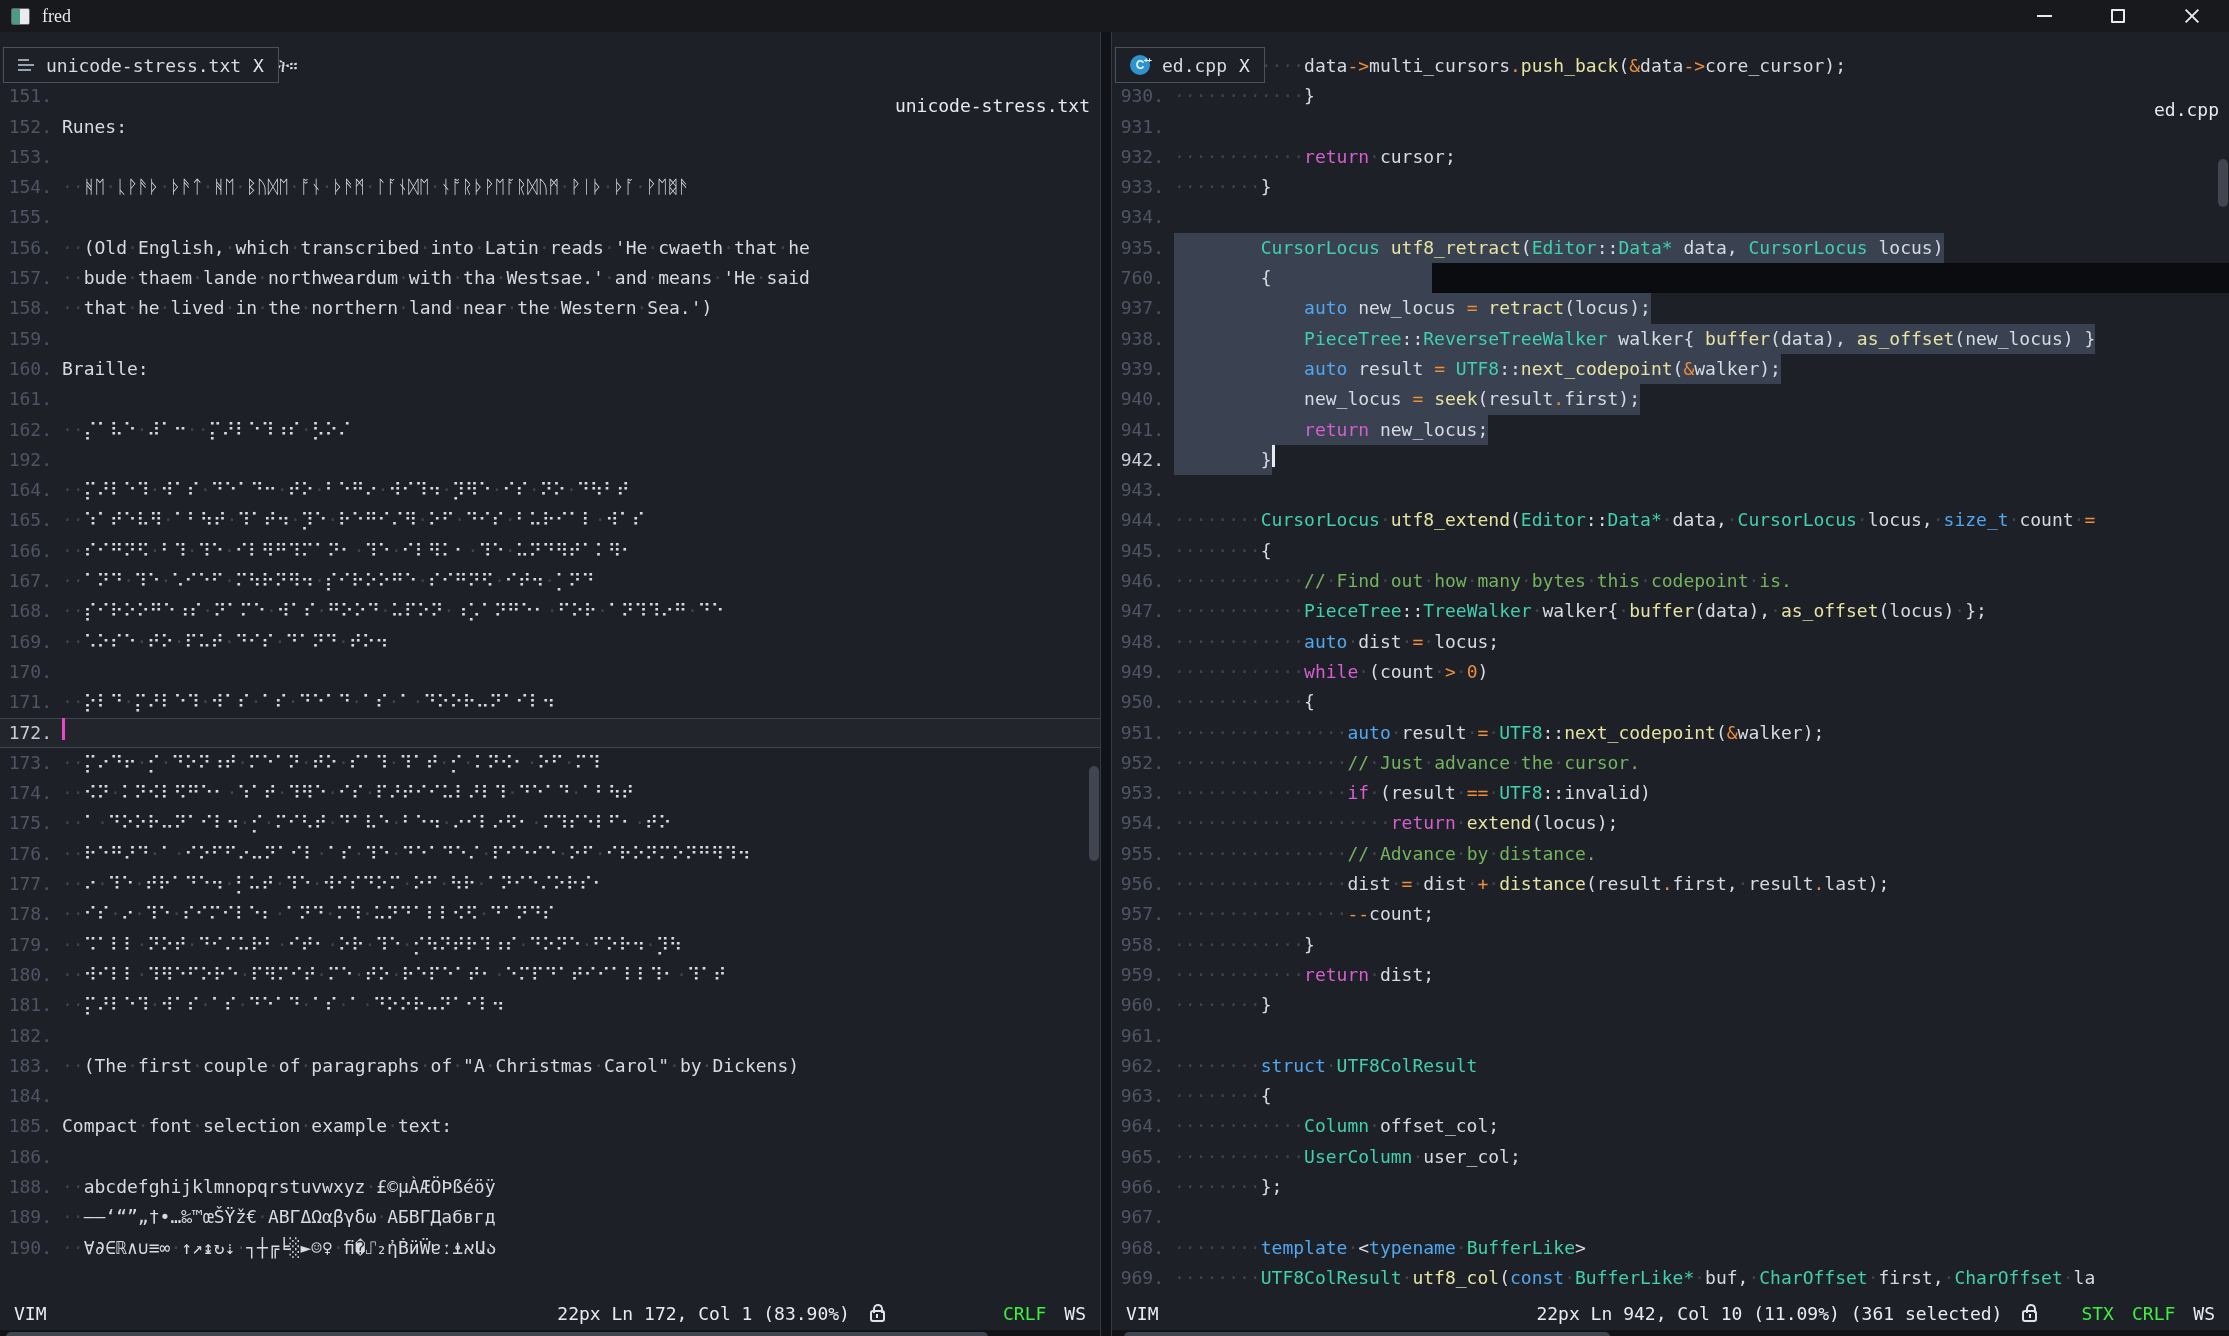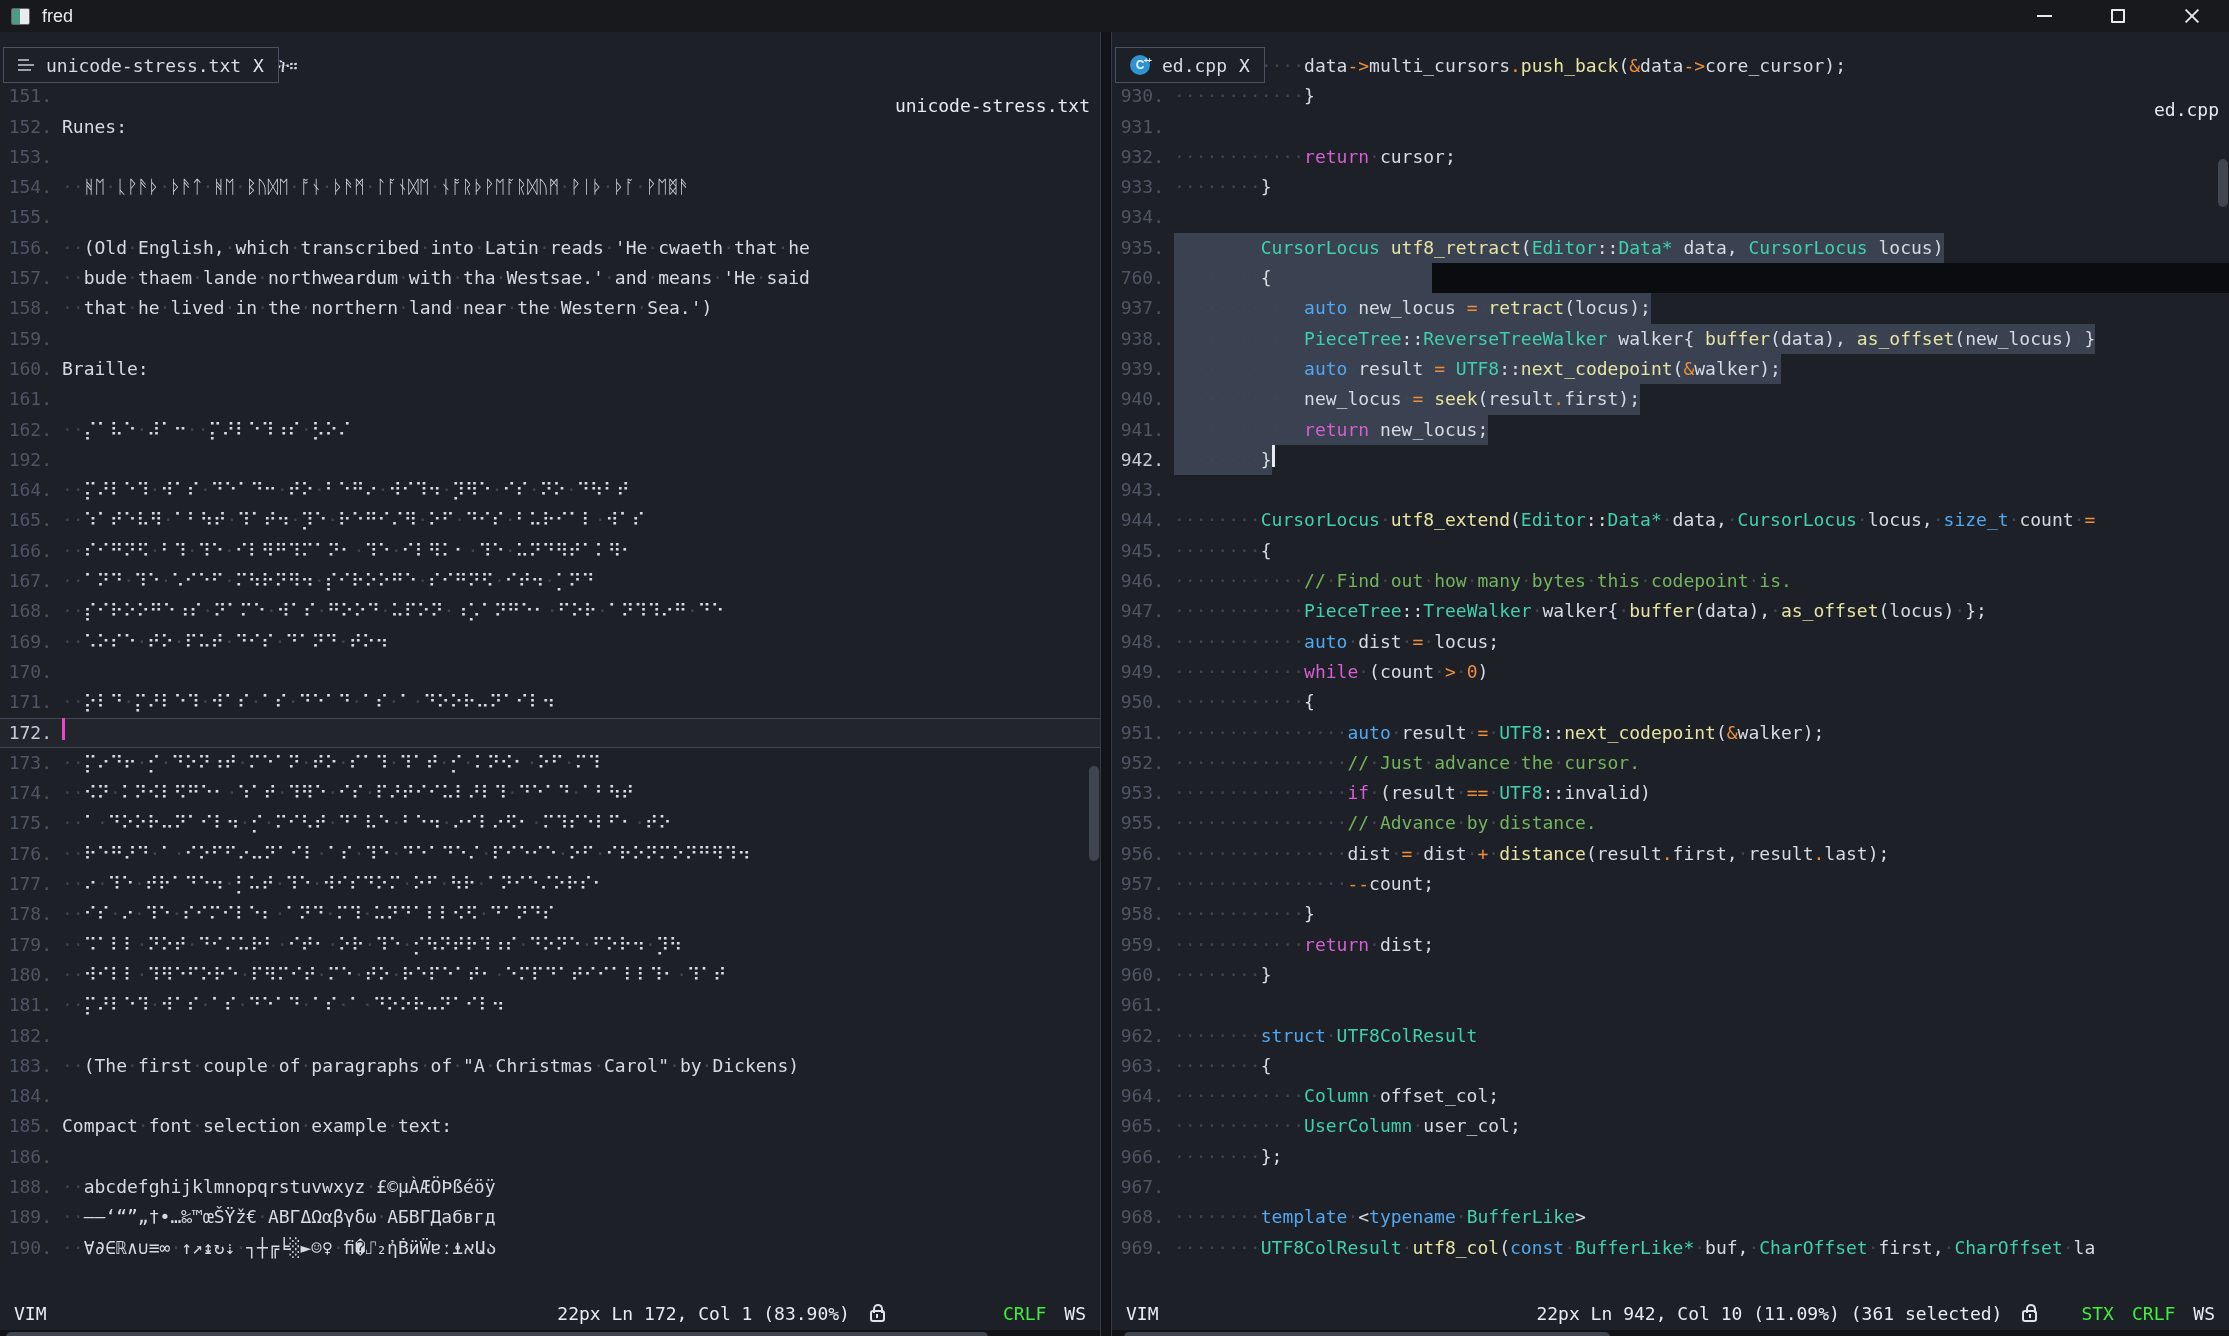--- a/index.html
+++ b/index.html
@@ -8,21 +8,21 @@
     --cm:#74b45e; --bl:#51a8f0; --green:#3cf03c; --border:#4a5160; --frame:#3c4048;
     --track:#121318; --thumb:#40454f; --caretL:#ea46cc; --caretR:#e8eaf0; --curln:#22252c;
     --curbd:#3f4552; --black:#0b0c0f;
   }
   *{margin:0;padding:0;box-sizing:border-box}
   html,body{width:2229px;height:1336px;overflow:hidden;background:#000}
   #win{position:relative;width:2229px;height:1336px;background:var(--bg);
        font-family:"DejaVu Sans Mono","DejaVu Sans",monospace;border-bottom:3px solid var(--frame)}
   
   #titlebar{position:absolute;left:0;top:0;width:100%;height:32px;background:var(--bg-title);
-            display:flex;align-items:center;color:#e8eaee;font-family:Liberation Sans, sans-serif;font-size:18px}
+            display:flex;align-items:center;color:#e8eaee;font-family:Liberation Serif, serif;font-size:18px}
   #appicon{width:19px;height:17px;margin:0 12px 0 11px;border-radius:2px;
            background:linear-gradient(90deg,#4d9b85 0 45%,#e9ebee 45% 100%);border:1px solid #666}
   .wbtns{margin-left:auto;display:flex;height:32px}
   .wbtn{width:74px;height:32px;display:flex;align-items:center;justify-content:center}
   .glyph-min{width:15px;height:2px;background:#e8eaee}
   .glyph-max{width:14px;height:14px;border:2px solid #e8eaee;border-radius:1px}
   .glyph-x{position:relative;width:16px;height:16px}
   .glyph-x::before,.glyph-x::after{content:"";position:absolute;left:-1px;top:7px;width:18px;height:2px;background:#e8eaee}
   .glyph-x::before{transform:rotate(45deg)}.glyph-x::after{transform:rotate(-45deg)}
   
@@ -193,20 +193,21 @@
           <div class="row"><span class="num">944.</span><span class="gap"></span><span class="line"><span class="ws">········</span><span class="tk ty">CursorLocus</span><span class="ws">·</span><span class="tk fn">utf8_extend</span><span class="tk fg">(</span><span class="tk ty">Editor</span><span class="tk fg">::</span><span class="tk ty">Data*</span><span class="ws">·</span><span class="tk fg">data,</span><span class="ws">·</span><span class="tk ty">CursorLocus</span><span class="ws">·</span><span class="tk fg">locus,</span><span class="ws">·</span><span class="tk bl">size_t</span><span class="ws">·</span><span class="tk fg">count</span><span class="ws">·</span><span class="tk op">=</span></span></div>
           <div class="row"><span class="num">945.</span><span class="gap"></span><span class="line"><span class="ws">········</span><span class="tk fg">{</span></span></div>
           <div class="row"><span class="num">946.</span><span class="gap"></span><span class="line"><span class="ws">············</span><span class="tk cm">//</span><span class="ws">·</span><span class="tk cm">Find</span><span class="ws">·</span><span class="tk cm">out</span><span class="ws">·</span><span class="tk cm">how</span><span class="ws">·</span><span class="tk cm">many</span><span class="ws">·</span><span class="tk cm">bytes</span><span class="ws">·</span><span class="tk cm">this</span><span class="ws">·</span><span class="tk cm">codepoint</span><span class="ws">·</span><span class="tk cm">is.</span></span></div>
           <div class="row"><span class="num">947.</span><span class="gap"></span><span class="line"><span class="ws">············</span><span class="tk ty">PieceTree</span><span class="tk fg">::</span><span class="tk ty">TreeWalker</span><span class="ws">·</span><span class="tk fg">walker{</span><span class="ws">·</span><span class="tk fn">buffer</span><span class="tk fg">(data),</span><span class="ws">·</span><span class="tk fn">as_offset</span><span class="tk fg">(locus)</span><span class="ws">·</span><span class="tk fg">};</span></span></div>
           <div class="row"><span class="num">948.</span><span class="gap"></span><span class="line"><span class="ws">············</span><span class="tk bl">auto</span><span class="ws">·</span><span class="tk fg">dist</span><span class="ws">·</span><span class="tk op">=</span><span class="ws">·</span><span class="tk fg">locus;</span></span></div>
           <div class="row"><span class="num">949.</span><span class="gap"></span><span class="line"><span class="ws">············</span><span class="tk kw">while</span><span class="ws">·</span><span class="tk fg">(count</span><span class="ws">·</span><span class="tk op">&gt;</span><span class="ws">·</span><span class="tk op">0</span><span class="tk fg">)</span></span></div>
           <div class="row"><span class="num">950.</span><span class="gap"></span><span class="line"><span class="ws">············</span><span class="tk fg">{</span></span></div>
           <div class="row"><span class="num">951.</span><span class="gap"></span><span class="line"><span class="ws">················</span><span class="tk bl">auto</span><span class="ws">·</span><span class="tk fg">result</span><span class="ws">·</span><span class="tk op">=</span><span class="ws">·</span><span class="tk ty">UTF8</span><span class="tk fg">::</span><span class="tk fn">next_codepoint</span><span class="tk fg">(</span><span class="tk op">&amp;</span><span class="tk fg">walker);</span></span></div>
           <div class="row"><span class="num">952.</span><span class="gap"></span><span class="line"><span class="ws">················</span><span class="tk cm">//</span><span class="ws">·</span><span class="tk cm">Just</span><span class="ws">·</span><span class="tk cm">advance</span><span class="ws">·</span><span class="tk cm">the</span><span class="ws">·</span><span class="tk cm">cursor.</span></span></div>
           <div class="row"><span class="num">953.</span><span class="gap"></span><span class="line"><span class="ws">················</span><span class="tk kw">if</span><span class="ws">·</span><span class="tk fg">(result</span><span class="ws">·</span><span class="tk op">==</span><span class="ws">·</span><span class="tk ty">UTF8</span><span class="tk fg">::invalid)</span></span></div>
+          <div class="row"><span class="num">954.</span><span class="gap"></span><span class="line"><span class="ws">····················</span><span class="tk kw">return</span><span class="ws">·</span><span class="tk fn">extend</span><span class="tk fg">(locus);</span></span></div>
           <div class="row"><span class="num">955.</span><span class="gap"></span><span class="line"><span class="ws">················</span><span class="tk cm">//</span><span class="ws">·</span><span class="tk cm">Advance</span><span class="ws">·</span><span class="tk cm">by</span><span class="ws">·</span><span class="tk cm">distance.</span></span></div>
           <div class="row"><span class="num">956.</span><span class="gap"></span><span class="line"><span class="ws">················</span><span class="tk fg">dist</span><span class="ws">·</span><span class="tk op">=</span><span class="ws">·</span><span class="tk fg">dist</span><span class="ws">·</span><span class="tk op">+</span><span class="ws">·</span><span class="tk fn">distance</span><span class="tk fg">(result</span><span class="tk op">.</span><span class="tk fg">first,</span><span class="ws">·</span><span class="tk fg">result</span><span class="tk op">.</span><span class="tk fg">last);</span></span></div>
           <div class="row"><span class="num">957.</span><span class="gap"></span><span class="line"><span class="ws">················</span><span class="tk op">--</span><span class="tk fg">count;</span></span></div>
           <div class="row"><span class="num">958.</span><span class="gap"></span><span class="line"><span class="ws">············</span><span class="tk fg">}</span></span></div>
           <div class="row"><span class="num">959.</span><span class="gap"></span><span class="line"><span class="ws">············</span><span class="tk kw">return</span><span class="ws">·</span><span class="tk fg">dist;</span></span></div>
           <div class="row"><span class="num">960.</span><span class="gap"></span><span class="line"><span class="ws">········</span><span class="tk fg">}</span></span></div>
           <div class="row"><span class="num">961.</span><span class="gap"></span><span class="line"></span></div>
           <div class="row"><span class="num">962.</span><span class="gap"></span><span class="line"><span class="ws">········</span><span class="tk bl">struct</span><span class="ws">·</span><span class="tk ty">UTF8ColResult</span></span></div>
           <div class="row"><span class="num">963.</span><span class="gap"></span><span class="line"><span class="ws">········</span><span class="tk fg">{</span></span></div>
           <div class="row"><span class="num">964.</span><span class="gap"></span><span class="line"><span class="ws">············</span><span class="tk ty">Column</span><span class="ws">·</span><span class="tk fg">offset_col;</span></span></div>

